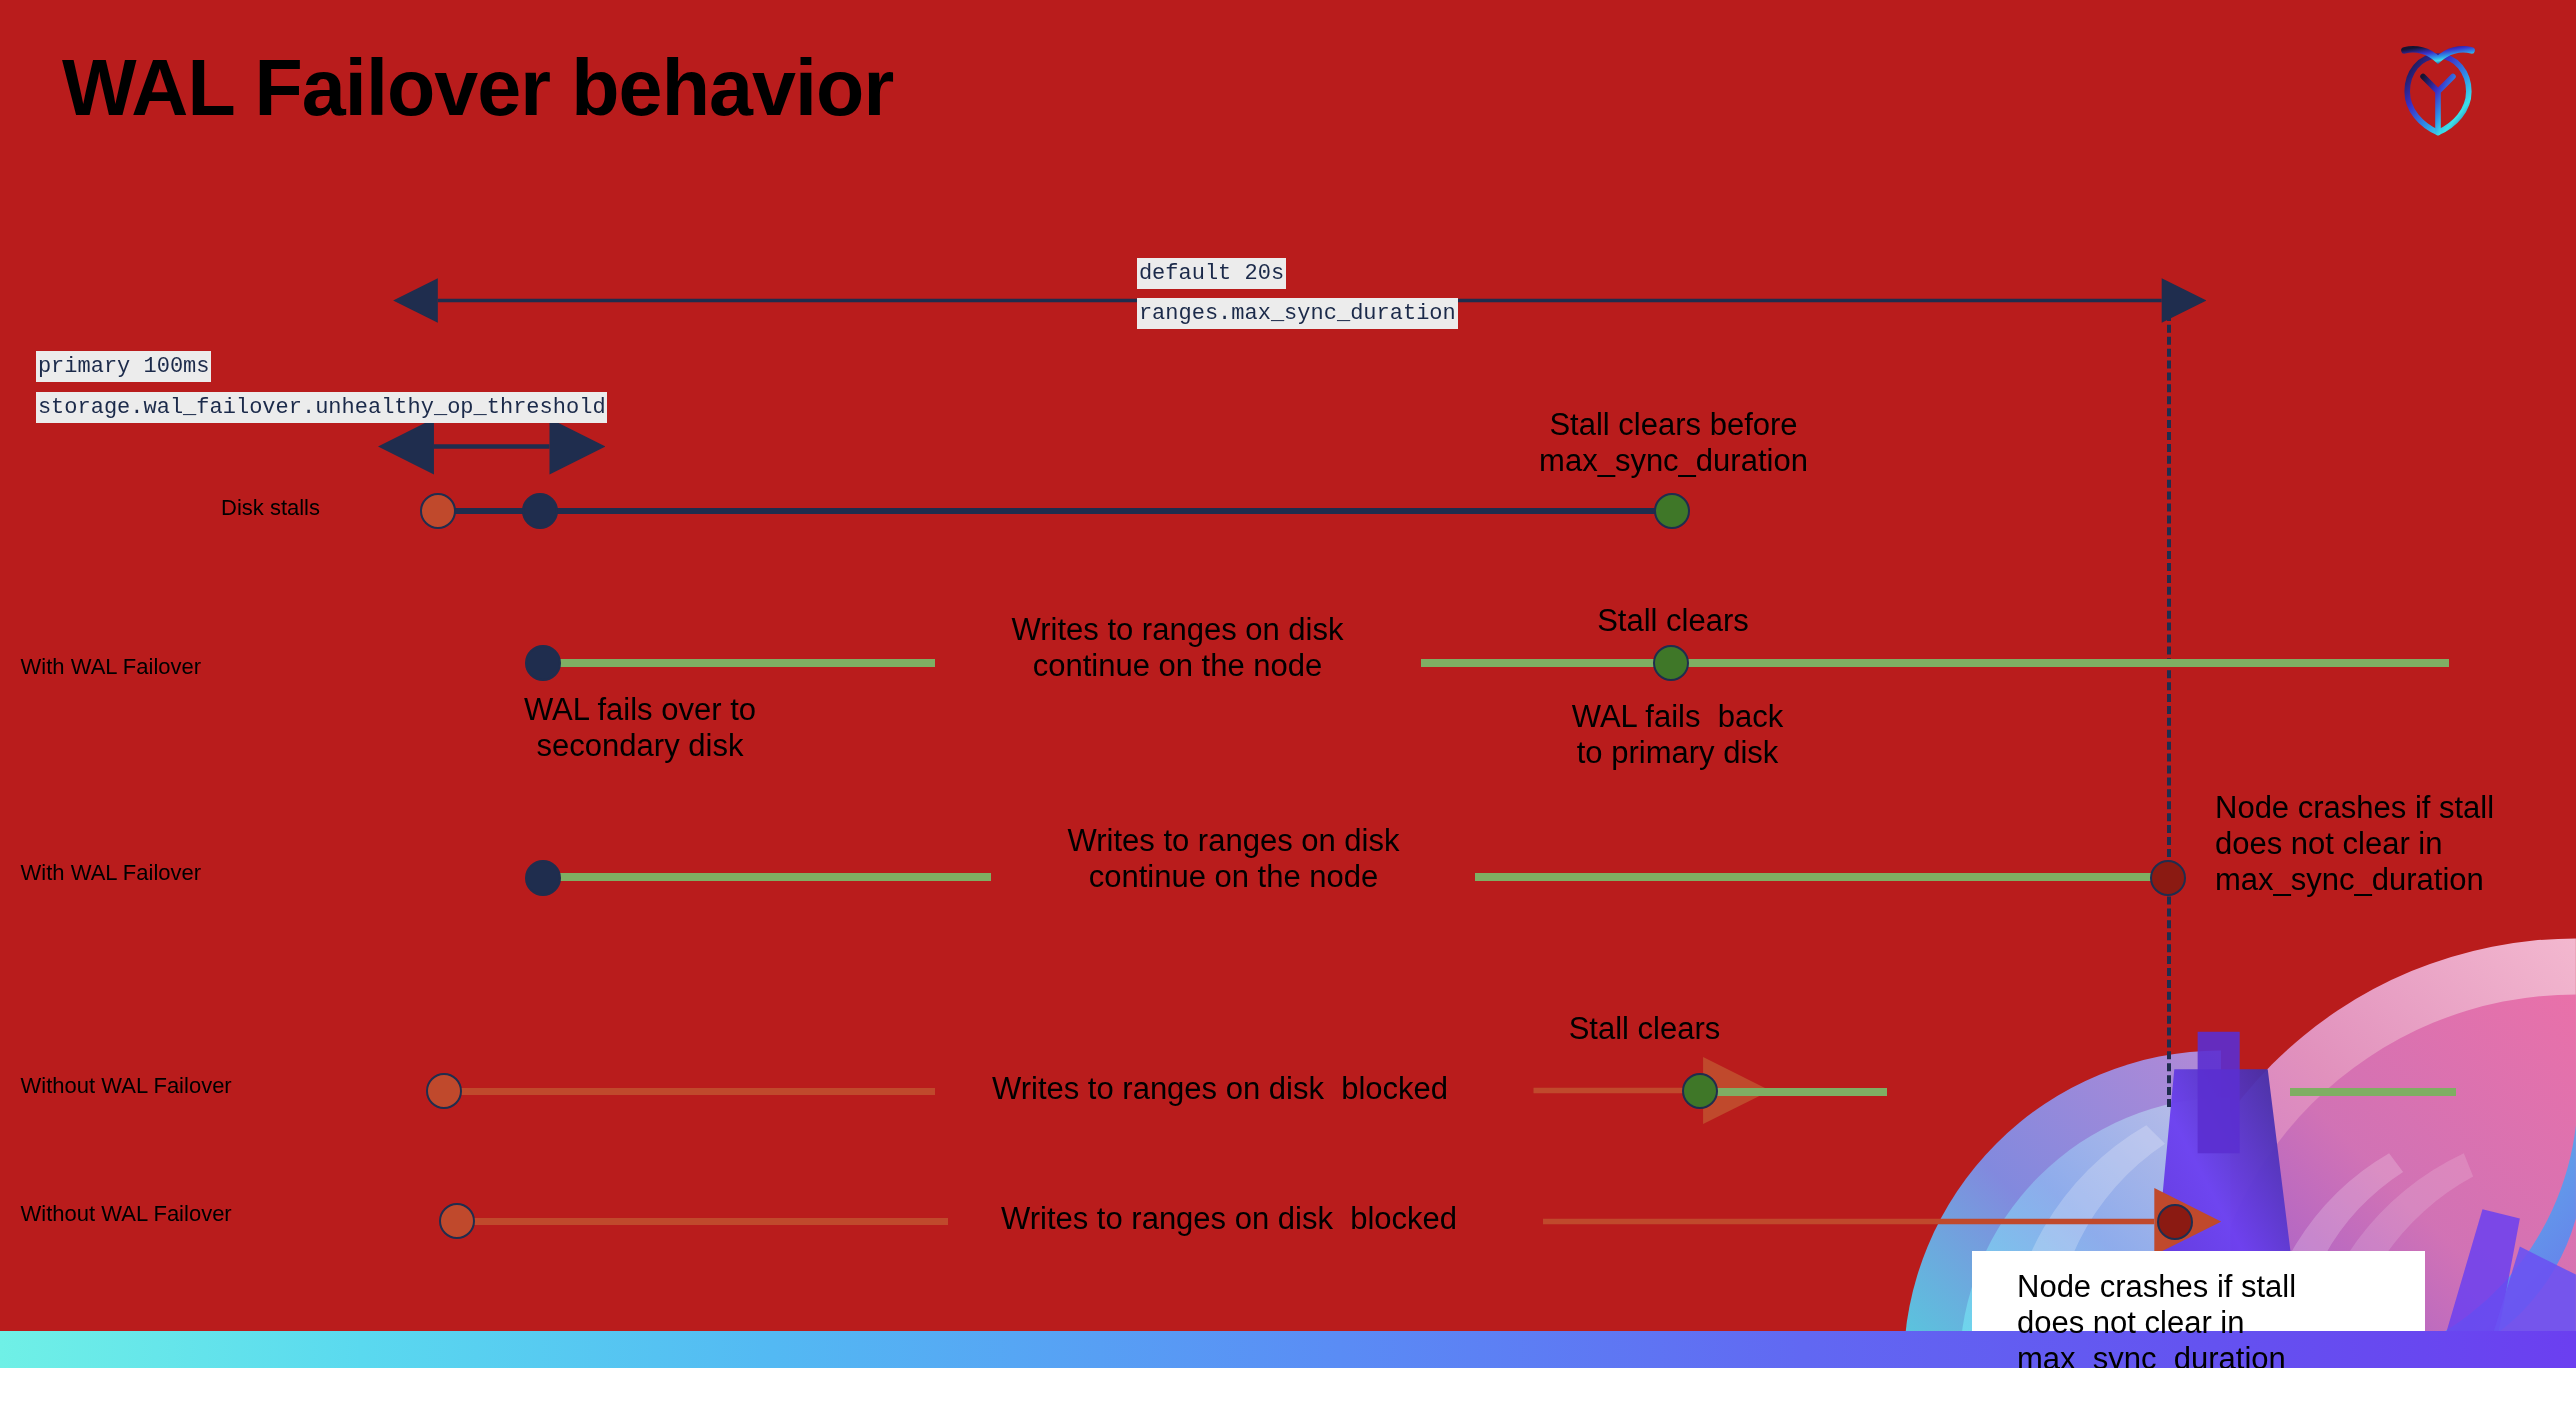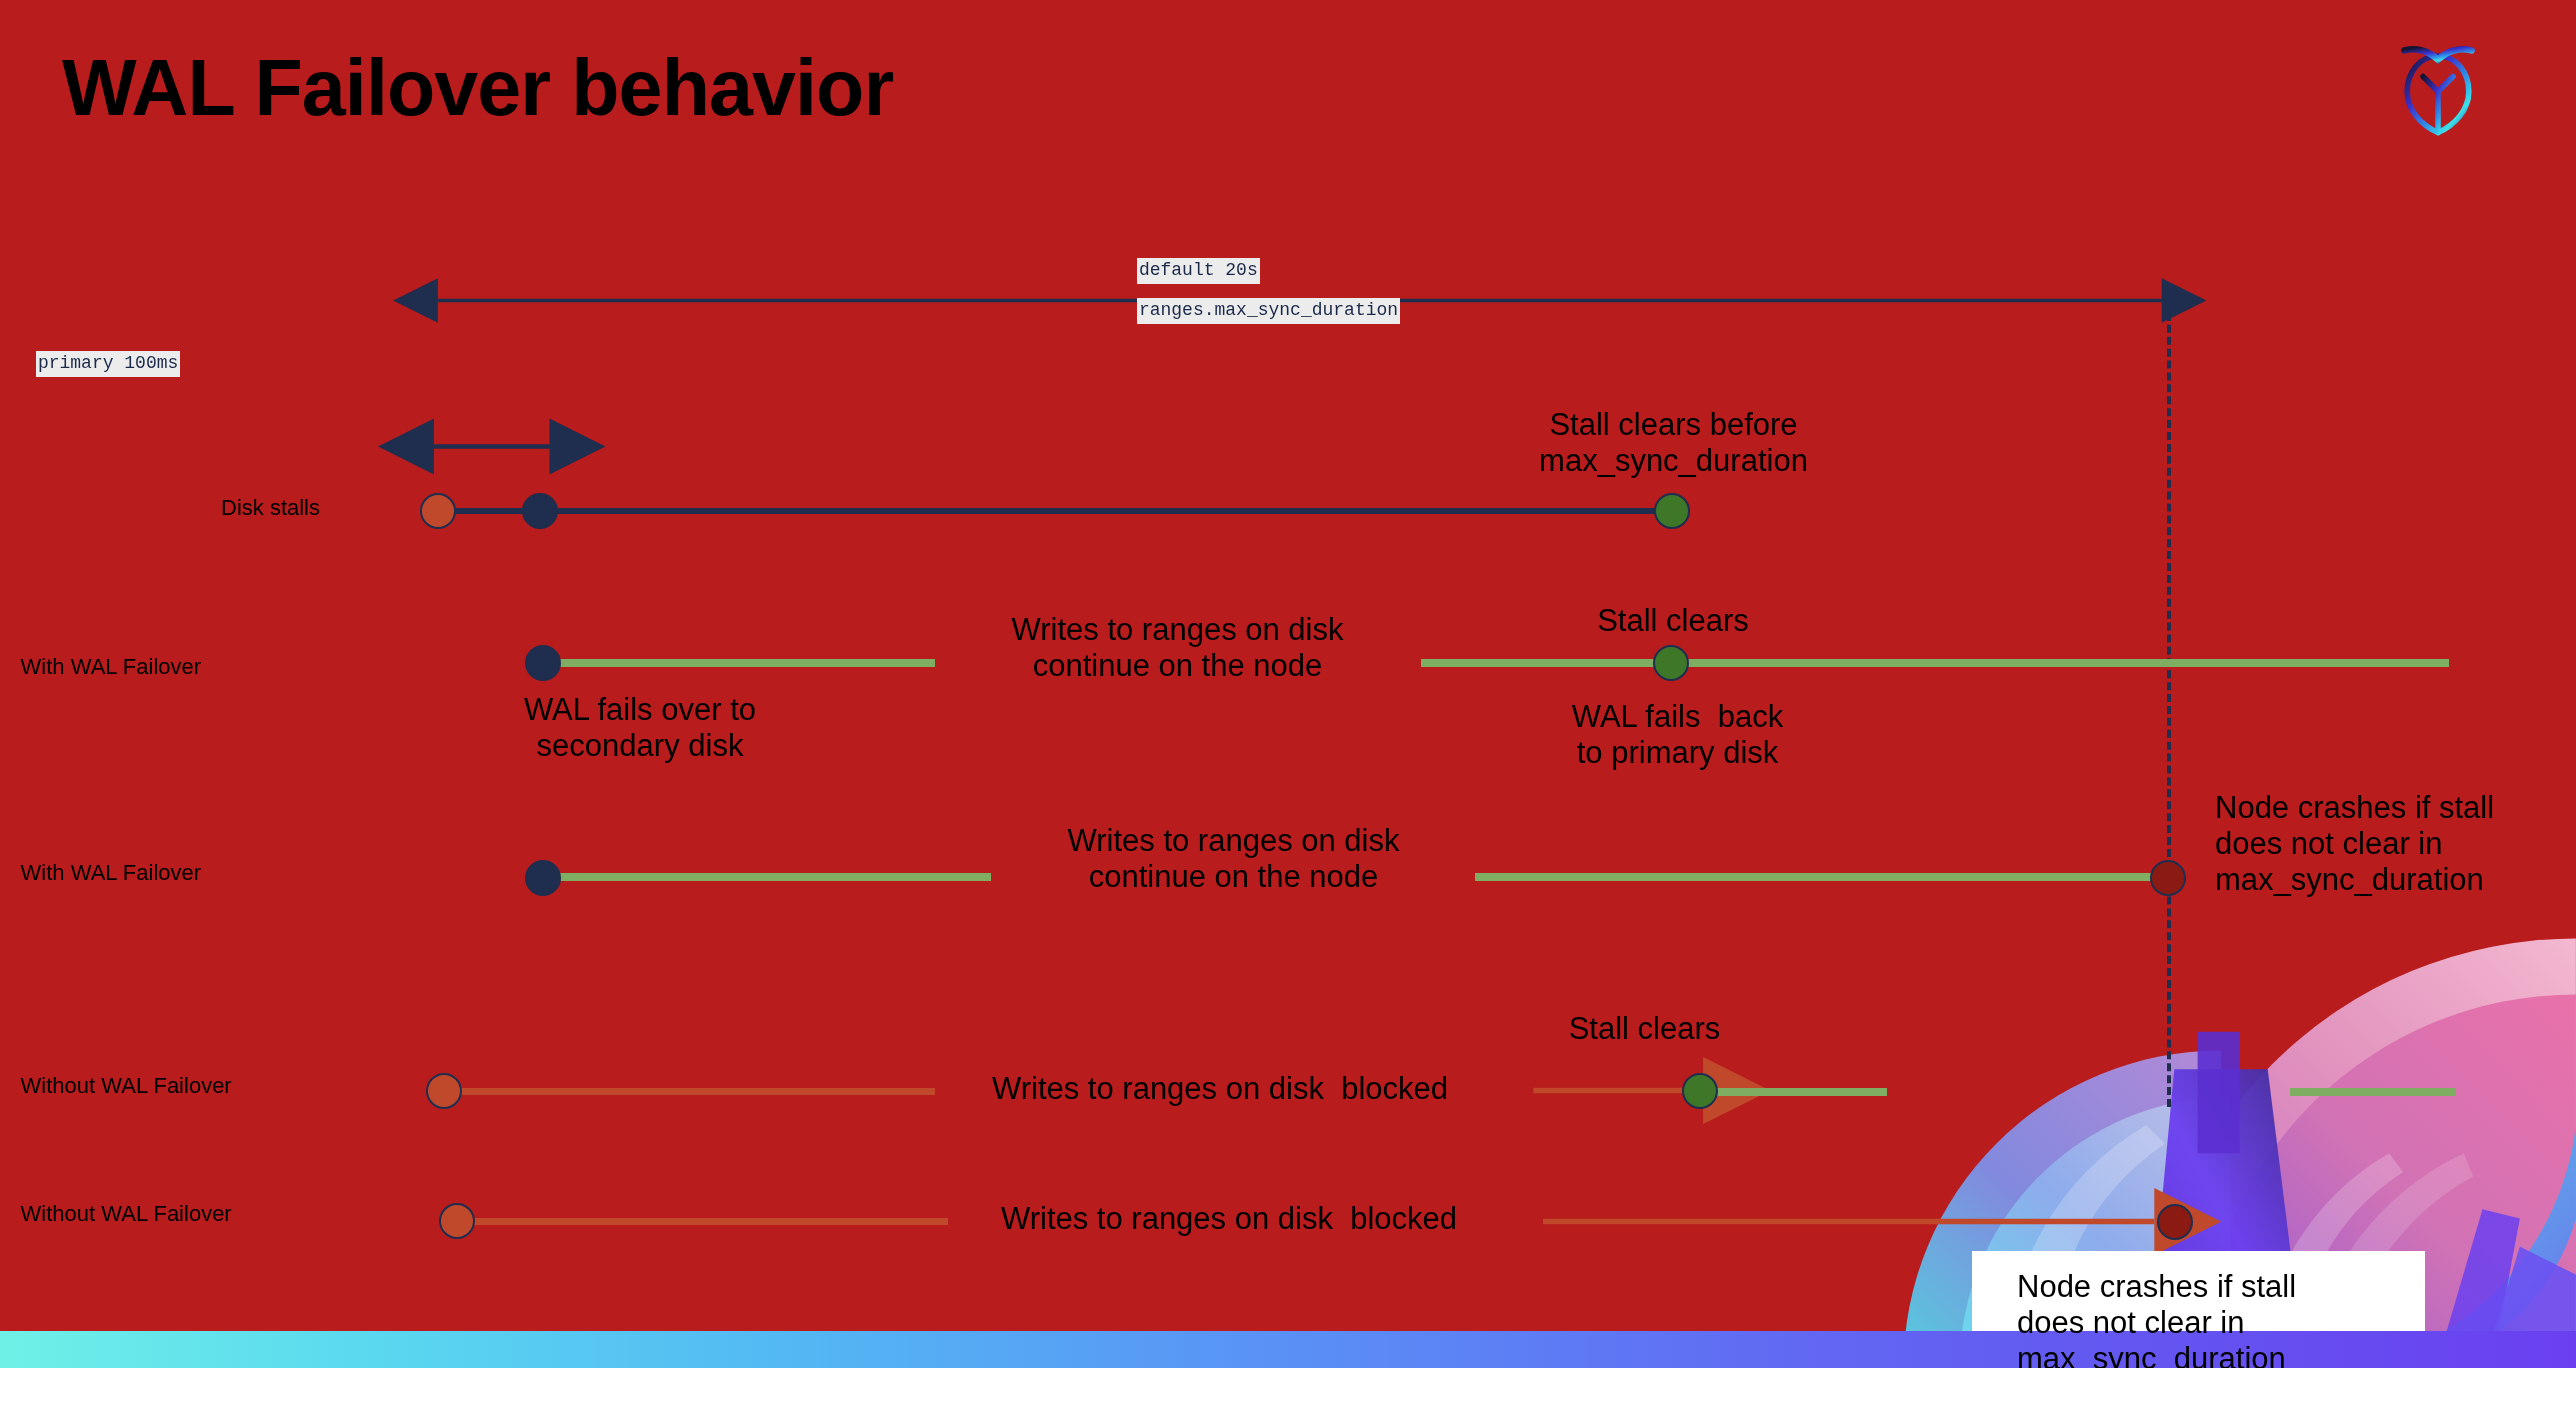--- a/index.html
+++ b/index.html
@@ -33,21 +33,21 @@
   #logo{position:absolute;left:2382px;top:28px;width:112px;height:112px;z-index:5;}
 
   
   .lbl{position:absolute;color:#000;font-size:31px;line-height:1.16;white-space:pre;z-index:4;}
   .lbl.c{text-align:center;}
   .lbl.l{text-align:left;}
   .rowlabel{position:absolute;color:#000;font-size:22px;line-height:1.15;white-space:nowrap;z-index:4;}
   .code{
     position:absolute;background:#ececec;color:#1b2a4a;
     font-family:"Liberation Mono", monospace;
-    font-size:18px;line-height:1.42;white-space:pre;z-index:4;padding:0 1.9px;
+    font-size:22px;line-height:1.42;white-space:pre;z-index:4;padding:0 1.9px;
   }
 
   
   .track{position:absolute;z-index:3;}
   .navy-line{background:#1f2d4e;}
   .green-line{background:#7fae63;}
   .red-line{background:#c0492c;}
 
   
   .dot{position:absolute;border-radius:50%;border:2.8px solid #1f2d4e;box-sizing:border-box;z-index:4;}
@@ -153,20 +153,21 @@
         <path d="M2,1 L2,13 L14,7 Z" fill="#1f2d4e"></path>
       </marker>
     </defs>
     <line x1="26" y1="22" x2="1876" y2="22" stroke="#1f2d4e" stroke-width="4" marker-start="url(#ahL)" marker-end="url(#ahR)"></line>
   </svg>
 
   <div class="code" style="left:1137px;top:258px;">default 20s</div>
   <div class="code" style="left:1137px;top:298px;">ranges.max_sync_duration</div>
 
   <div class="code" style="left:36px;top:351px;">primary 100ms</div>
+  <div class="code" style="left:36px;top:392px;">storage.wal_failover.unhealthy_op_threshold</div>
 
   <svg style="position:absolute;left:415px;top:426px;z-index:3;" width="159" height="41" viewBox="0 0 170 44">
     <line x1="20" y1="22" x2="144" y2="22" stroke="#1f2d4e" stroke-width="5" marker-start="url(#ahL)" marker-end="url(#ahR)"></line>
   </svg>
 
   <div id="dashed"></div>
 
   <div class="rowlabel" style="left:221px;top:495px;">Disk stalls</div>
   <div class="track navy-line" style="left:437px;top:508px;width:1234px;height:5.6px;"></div>
   <div class="dot dot-red" style="left:420px;top:493px;width:36px;height:36px;"></div>

